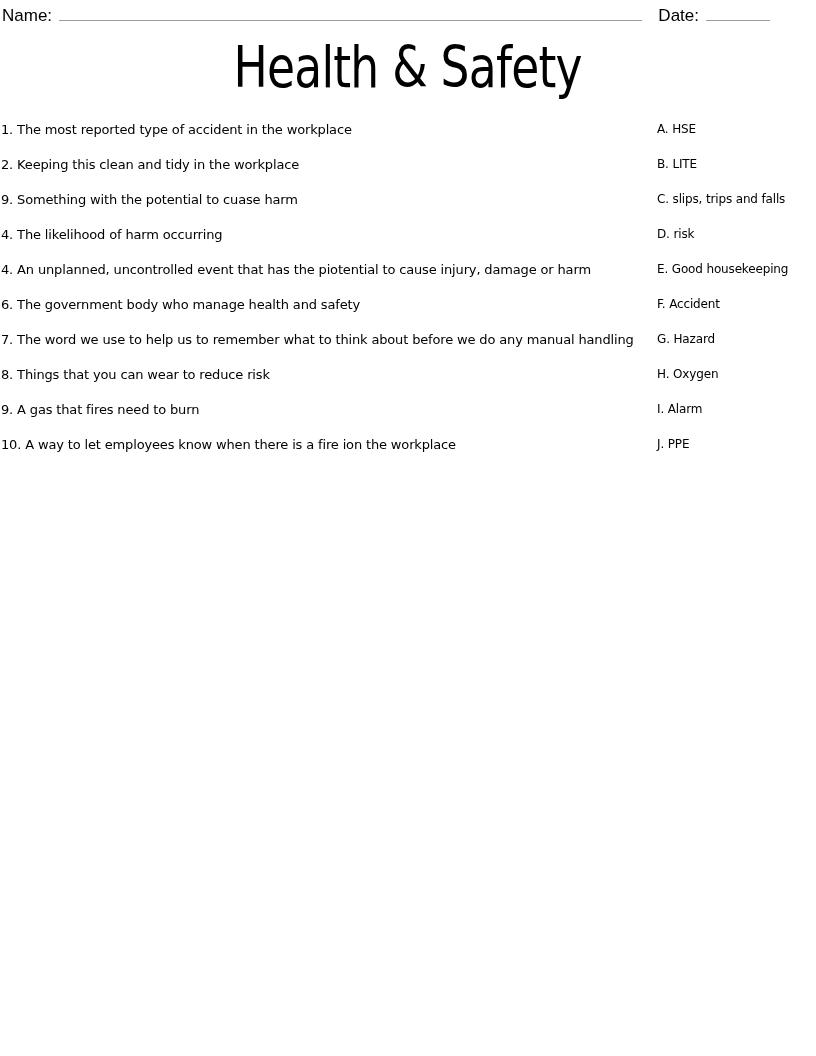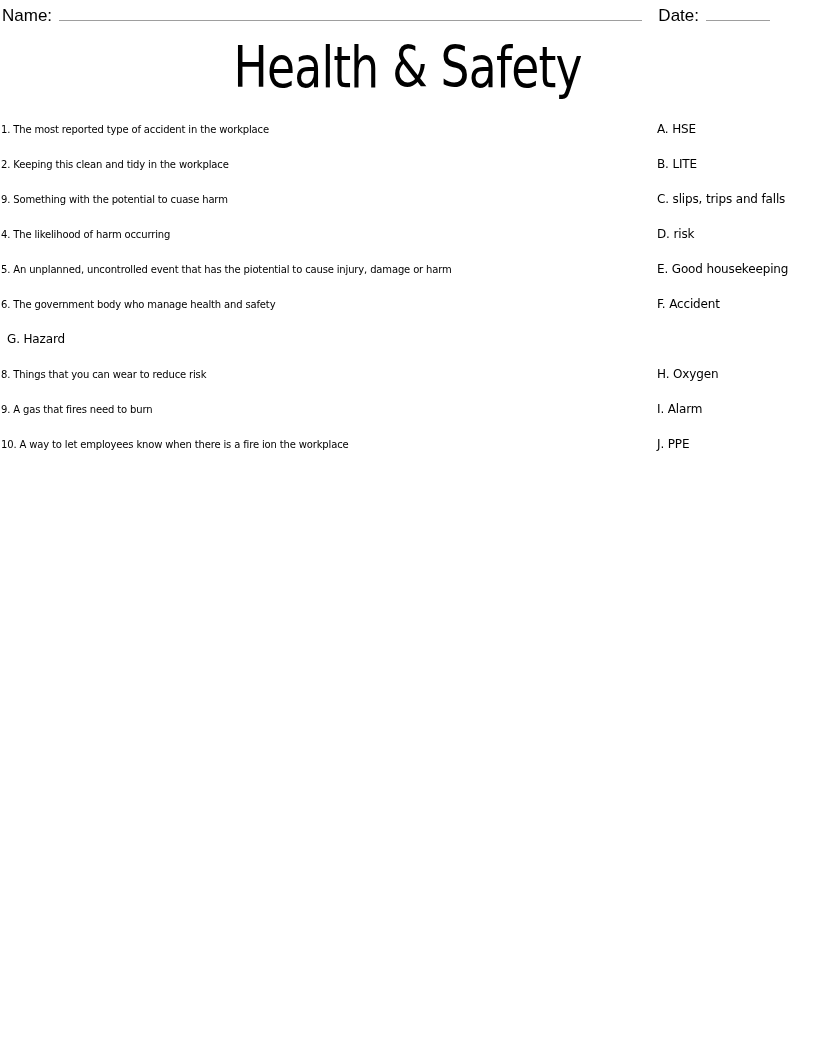--- a/index.html
+++ b/index.html
@@ -75,21 +75,21 @@
     padding: 14px 0 0 1px;
   }
   .row {
     display: flex;
     align-items: flex-start;
     margin-bottom: 12px;
   }
   .q {
     width: 650px;
     flex: 0 0 650px;
-    font-size: 10px;
+    font-size: 13px;
     line-height: 23px;
     letter-spacing: -0.15px;
   }
   .a {
     flex: 1 1 auto;
     padding-left: 6px;
     font-size: 12px;
     line-height: 23px;
     letter-spacing: -0.15px;
     white-space: nowrap;
@@ -126,30 +126,31 @@
     <div class="q">9. Something with the potential to cuase harm</div>
     <div class="a">C. slips, trips and falls</div>
   </div>
 
   <div class="row">
     <div class="q">4. The likelihood of harm occurring</div>
     <div class="a">D. risk</div>
   </div>
 
   <div class="row">
-    <div class="q">5. An unplanned, uncontrolled event that has the piotential to cause injury, damage or harm</div>
+    <div class="q">4. An unplanned, uncontrolled event that has the piotential to cause injury, damage or harm</div>
     <div class="a">E. Good housekeeping</div>
   </div>
 
   <div class="row">
     <div class="q">6. The government body who manage health and safety</div>
     <div class="a">F. Accident</div>
   </div>
 
   <div class="row">
+    <div class="q">7. The word we use to help us to remember what to think about before we do any manual handling</div>
     <div class="a">G. Hazard</div>
   </div>
 
   <div class="row">
     <div class="q">8. Things that you can wear to reduce risk</div>
     <div class="a">H. Oxygen</div>
   </div>
 
   <div class="row">
     <div class="q">9. A gas that fires need to burn</div>

